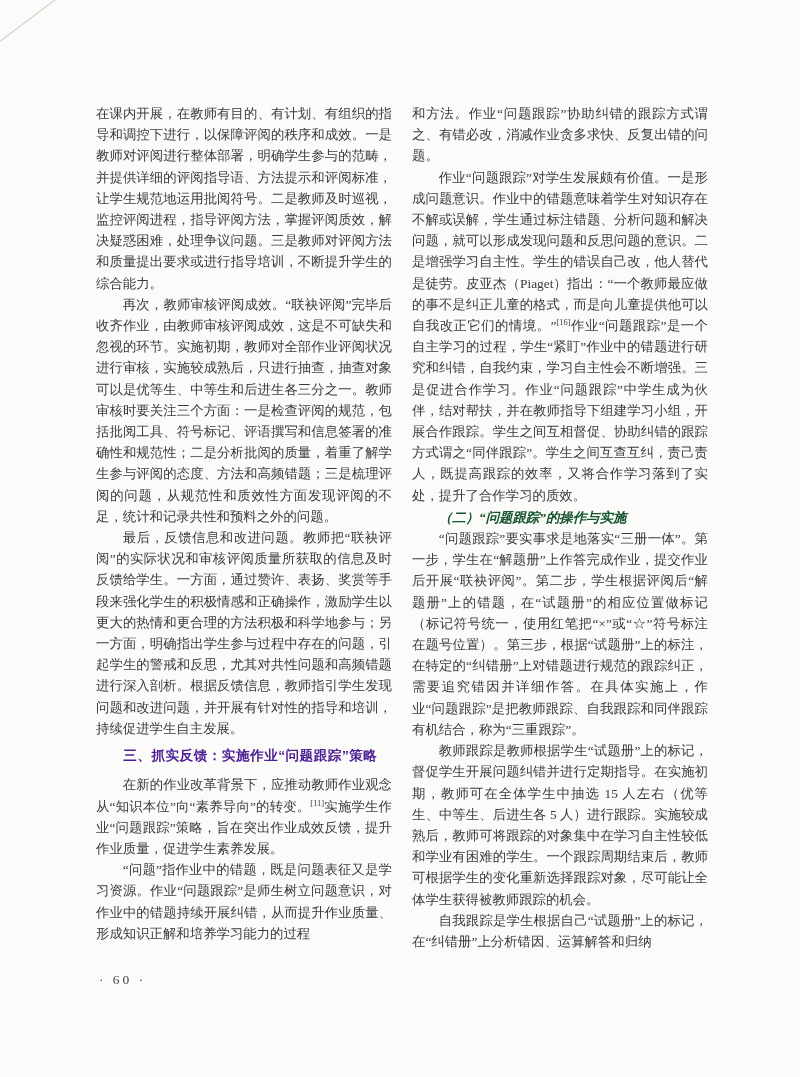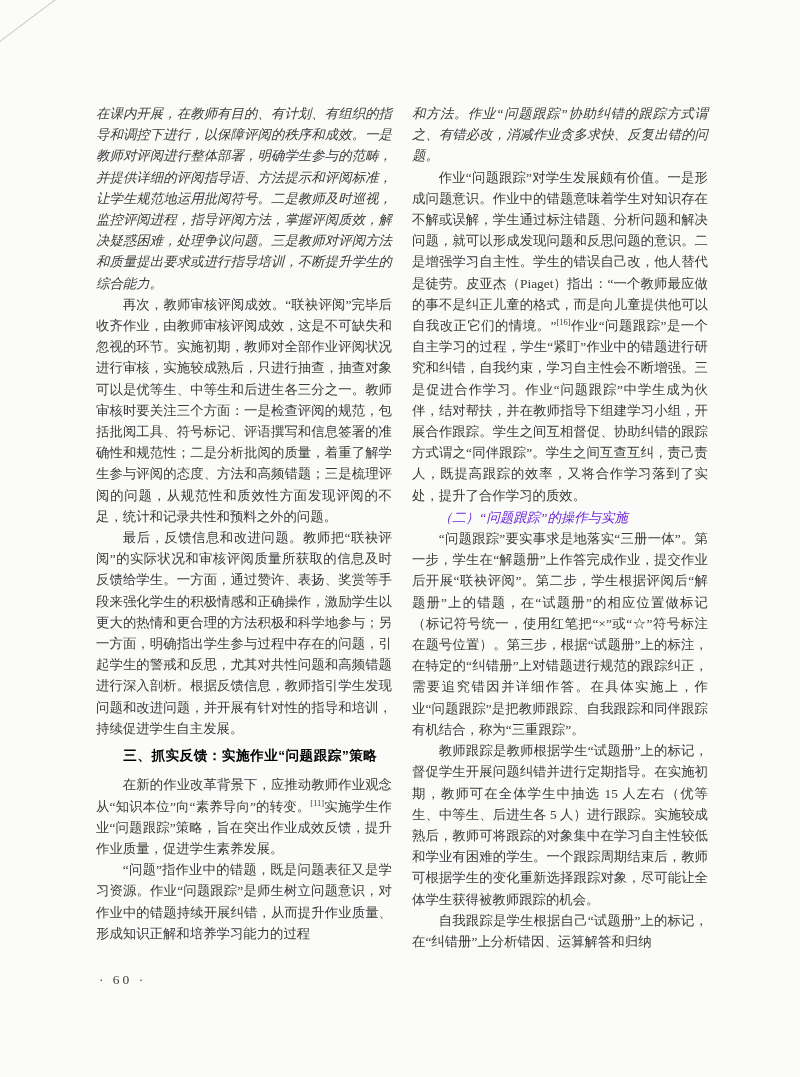--- a/index.html
+++ b/index.html
@@ -33,35 +33,36 @@
     font-size: 13.4px;
     line-height: 21.2px;
     text-align: justify;
     text-justify: inter-character;
     overflow-wrap: break-word;
   }
   .column-left  { left: 96px; }
   .column-right { left: 412px; }
   .column p { margin: 0; padding: 0; }
   .para { text-indent: 2em; }
-  .para-continued { text-indent: 0; font-style: italic; }
+  .para-continued { text-indent: 0; }
   .heading {
     font-family: "Liberation Sans", "DejaVu Sans", sans-serif;
     font-weight: bold;
-    color: #000000;
+    color: #4c1d95;
     text-indent: 2em;
     font-size: 13.6px;
     margin: 6px 0 8px 0 !important;
     letter-spacing: 0.5px;
   }
   .subheading {
     font-style: italic;
-    color: #6d28d9;
+    color: #14532d;
     text-indent: 2em;
     margin-top: 1px !important;
+    font-weight: bold;
   }
   sup.ref {
     font-size: 8.5px;
     line-height: 0;
     vertical-align: super;
     letter-spacing: 0;
   }
   .page-number {
     position: absolute;
     left: 99px;

